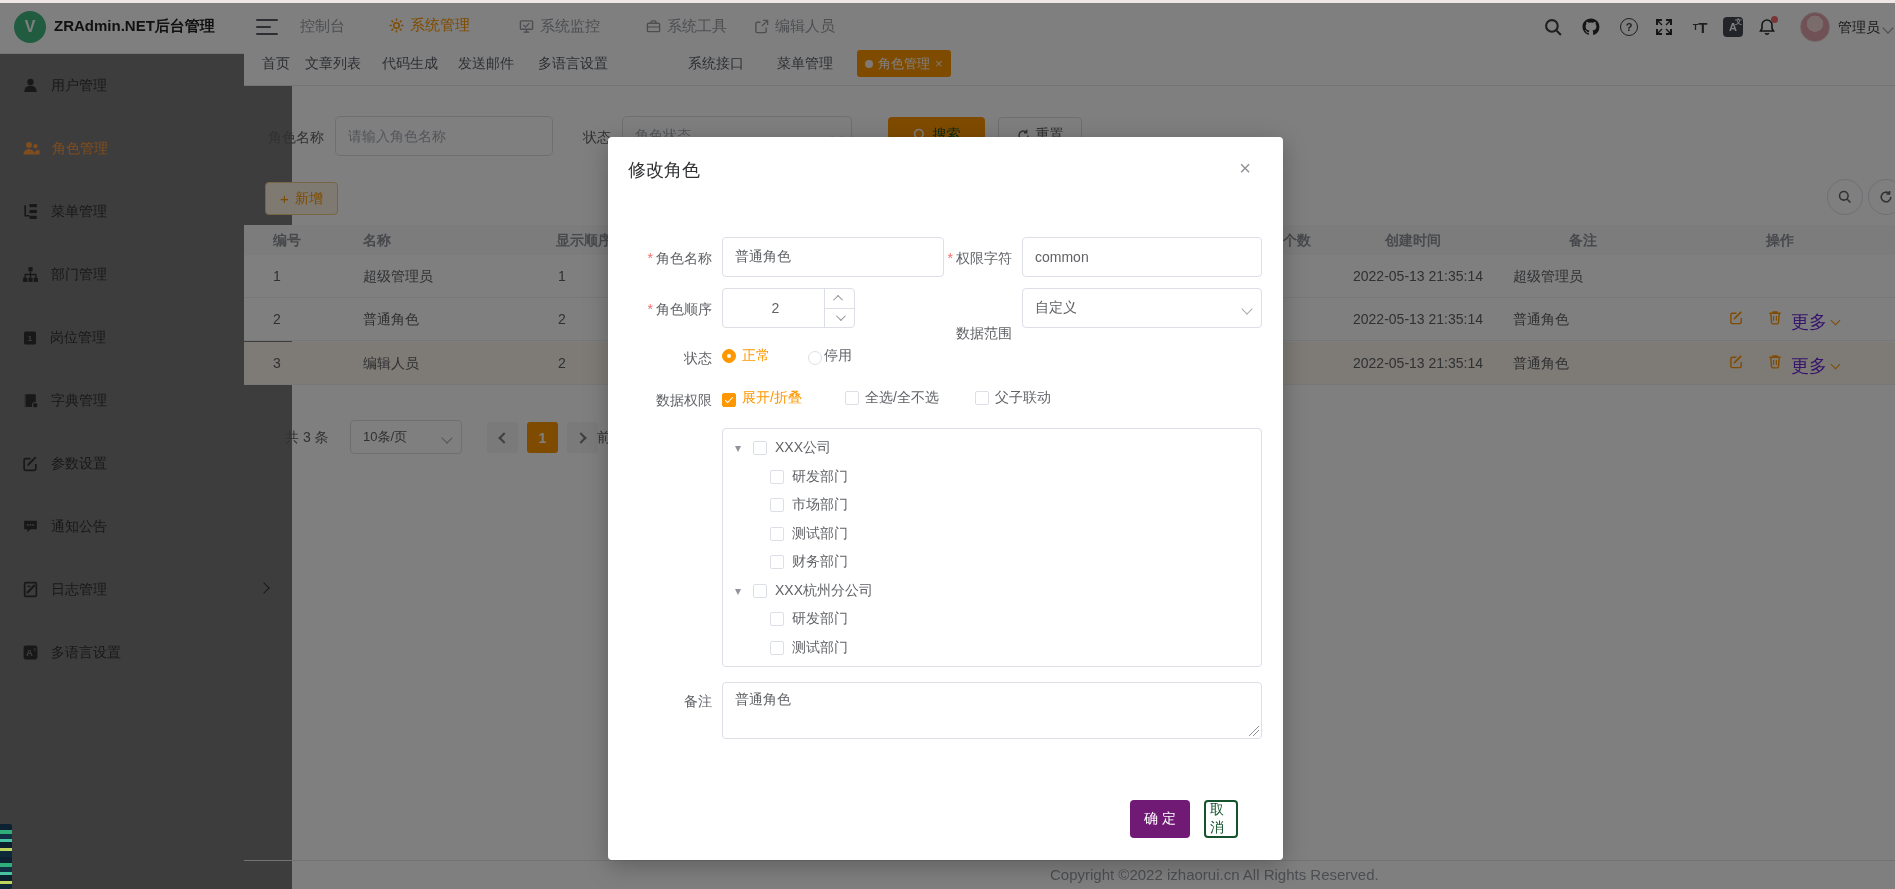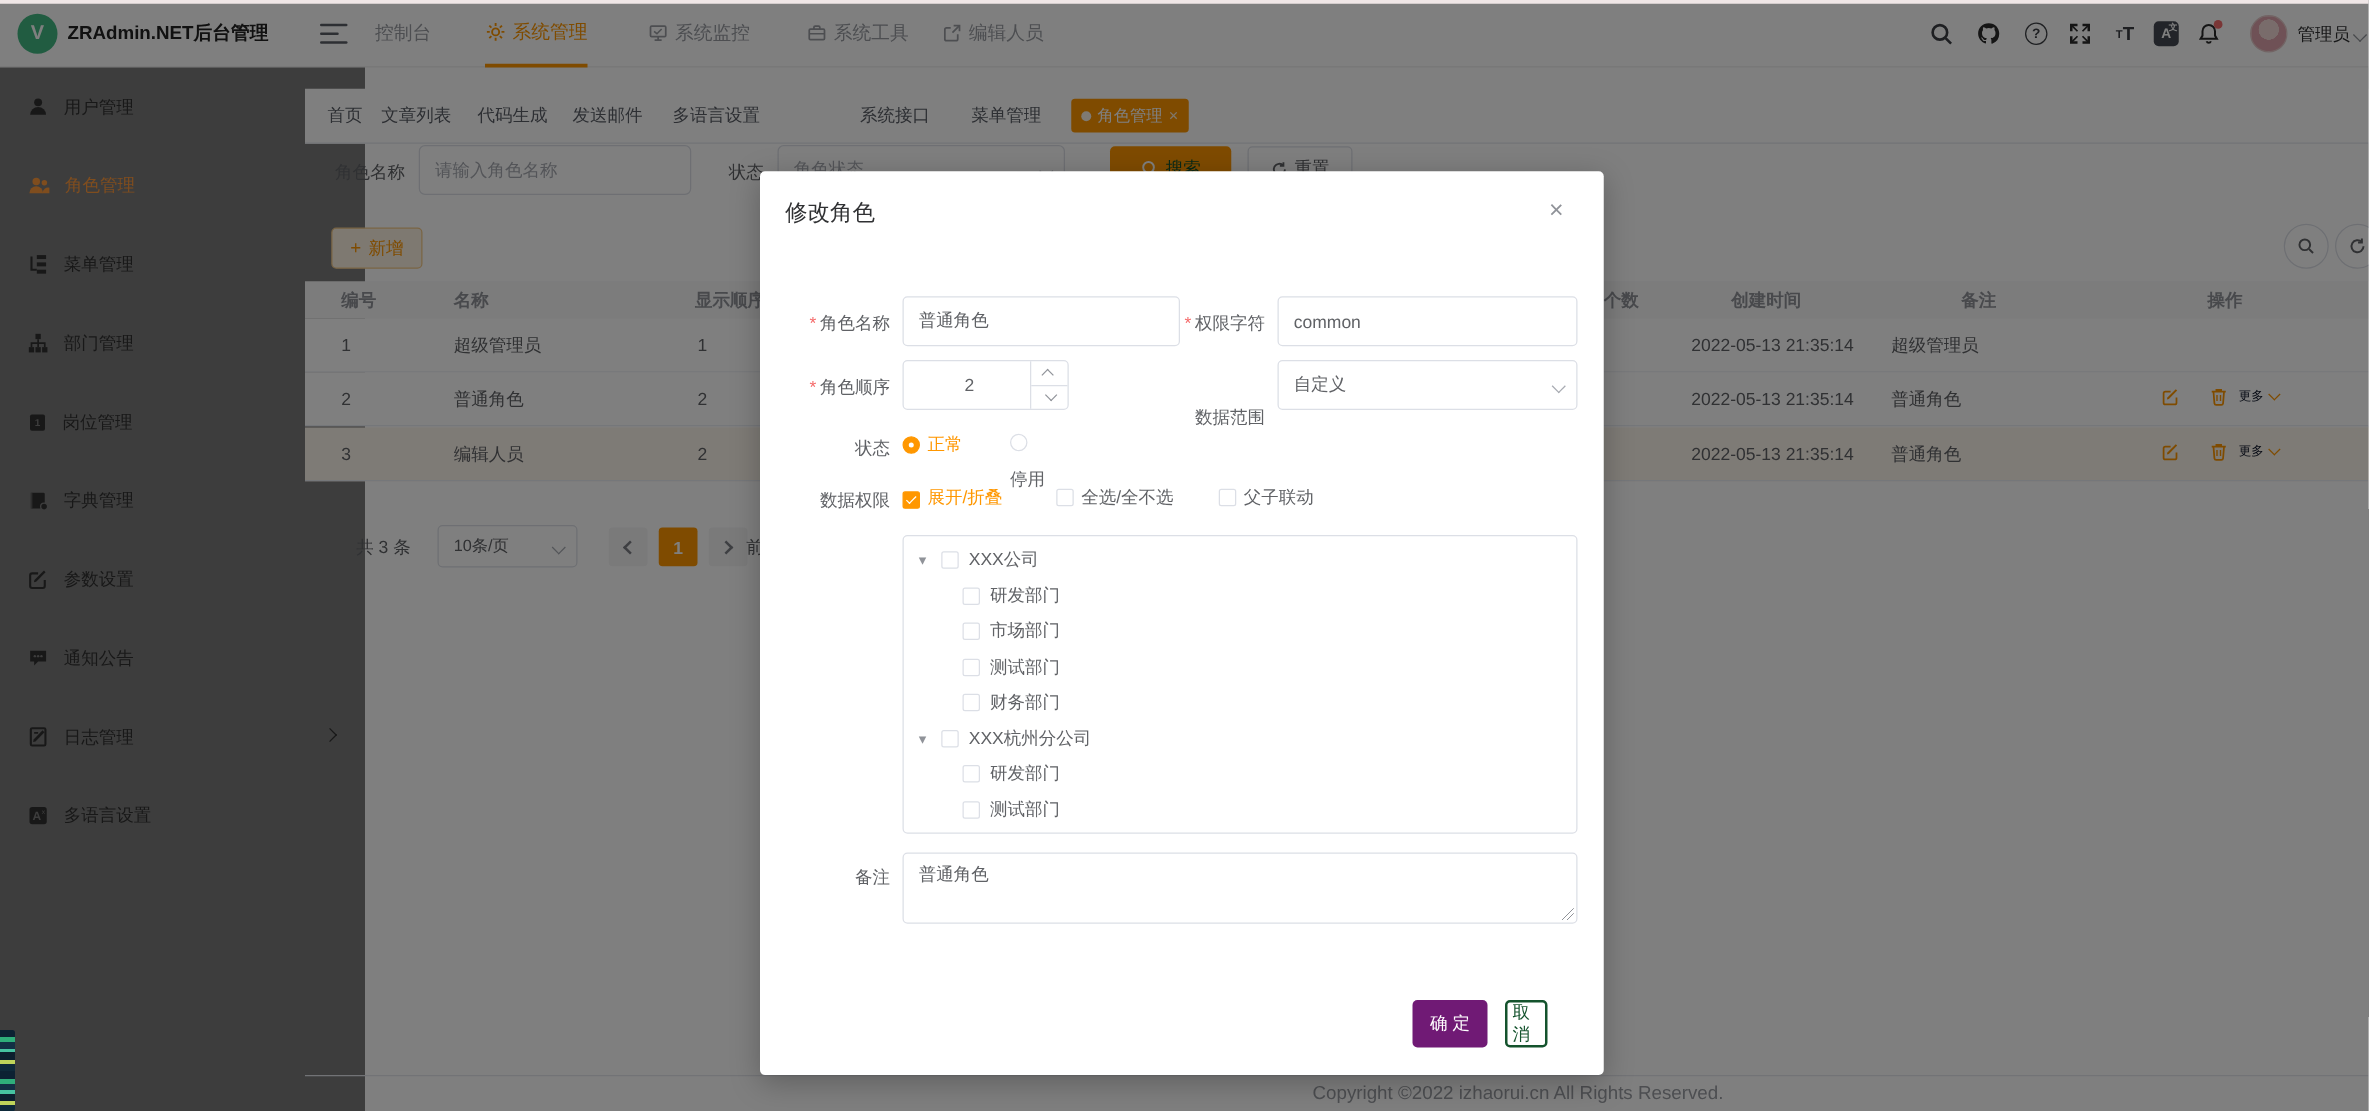--- a/index.html
+++ b/index.html
@@ -27,21 +27,21 @@
   .font-ic { font-weight:bold; color:#3c3f44; }
   .font-ic .sm { font-size:9px; } .font-ic .lg { font-size:15px; }
   .trans-ic { width:20px; height:20px; border-radius:4px; background:#454952; color:#fff; font-size:11px; font-weight:bold; display:flex; align-items:center; justify-content:center; position:relative; }
   .trans-ic em { position:absolute; right:1px; top:0; font-size:7px; font-style:normal; }
   .bell-dot { position:absolute; right:2px; top:2px; width:7px; height:7px; border-radius:50%; background:#f56c6c; }
   .avatar { position:absolute; left:1800px; top:12px; width:30px; height:30px; border-radius:50%; background:radial-gradient(circle at 50% 38%, #f3d9d6 0 36%, #dfa3ac 37% 100%); border:1px solid #e5c9c9; }
   .user-name { position:absolute; left:1838px; top:19px; font-size:14px; color:#303133; }
   .user-caret { position:absolute; left:1884px; top:24px; width:8px; height:8px; border-right:1.5px solid #909399; border-bottom:1.5px solid #909399; transform:rotate(45deg); }
 
   
-  .tabsbar { position:absolute; left:244px; top:71px; width:1651px; height:44px; background:#fff; border-bottom:1px solid #e4e7ed; }
+  .tabsbar { position:absolute; left:244px; top:42px; width:1651px; height:44px; background:#fff; border-bottom:1px solid #e4e7ed; }
   .tab { position:absolute; top:0; height:44px; display:flex; align-items:center; font-size:14px; color:#5a5e66; cursor:pointer; }
   .tab-active { position:absolute; left:613px; top:8px; height:27px; background:#ff9700; color:#fff; border-radius:3px; display:flex; align-items:center; gap:5px; padding:0 8px; font-size:13px; cursor:pointer; }
   .tab-dot { width:8px; height:8px; border-radius:50%; background:#fff; opacity:.9; }
   .tab-close { font-size:13px; opacity:.85; cursor:pointer; }
 
   
   .sidebar { position:absolute; left:0; top:54px; width:292px; height:835px; background:#7b7b7b; }
   .side-item { height:63px; display:flex; align-items:center; gap:12px; padding-left:22px; font-size:14px; color:#313131; cursor:pointer; position:relative; }
   .side-item.active { color:#ff9a3d; }
   .side-item svg { flex:0 0 auto; }
@@ -59,21 +59,21 @@
   .btn-plain-warn { background:#fdf3e3; color:#ff9700; border:1px solid #f3c988; height:33px; }
   .btn-default { background:#fff; color:#606266; border:1px solid #dcdfe6; }
   .circle-btn { position:absolute; width:36px; height:36px; border-radius:50%; border:1px solid #dcdfe6; background:#fff; color:#606266; display:flex; align-items:center; justify-content:center; cursor:pointer; }
 
   
   .thead { position:absolute; left:244px; top:225px; width:1651px; height:30px; background:#f8f8f9; }
   .th { position:absolute; top:7px; font-size:14px; color:#909399; font-weight:bold; }
   .trow { position:absolute; left:244px; width:1651px; height:43px; border-bottom:1px solid #ebeef5; background:#fff; }
   .trow.hl { background:#fdf6ec; }
   .td { position:absolute; top:13px; font-size:14px; color:#606266; }
-  .act { position:absolute; top:12px; color:#0f172a; font-size:10px; display:flex; align-items:center; cursor:pointer; }
+  .act { position:absolute; top:12px; color:#6d28d9; font-size:18px; display:flex; align-items:center; cursor:pointer; }
   .act svg { display:block; }
   .more-caret { width:7px; height:7px; border-right:1.5px solid #ff9700; border-bottom:1.5px solid #ff9700; transform:rotate(45deg); margin-left:5px; margin-top:-3px; }
 
   
   .pg-total { position:absolute; left:285px; top:429px; font-size:14px; color:#606266; }
   .pg-size { position:absolute; left:350px; top:420px; width:112px; height:34px; border:1px solid #dcdfe6; border-radius:4px; background:#fff; font-size:13px; color:#606266; display:flex; align-items:center; padding:0 12px; }
   .pg-btn { position:absolute; top:422px; width:31px; height:31px; border-radius:3px; background:#f4f4f5; color:#7c7f85; display:flex; align-items:center; justify-content:center; cursor:pointer; }
   .pg-btn.cur { background:#ff9700; color:#fff; font-weight:bold; }
   .pg-arrow { width:8px; height:8px; border-left:2px solid #7c7f85; border-bottom:2px solid #7c7f85; }
   .pg-arrow.left { transform:rotate(45deg); margin-left:3px; }
@@ -518,21 +518,21 @@
     <div class="m-inp" style="left:414px; top:151px; width:240px;">
       <span>自定义</span>
       <span class="sel-caret"></span>
     </div>
 
     <div class="m-label" style="left:20px; top:213px;">状态</div>
     <div class="abs" style="left:114px; top:210px; display:flex; align-items:center; gap:6px;">
       <span class="radio on"></span>
       <span class="opt-lbl warn">正常</span>
     </div>
-    <div class="abs" style="left:200px; top:210px; display:flex; align-items:flex-start; gap:14px;flex-direction:column;">
+    <div class="abs" style="left:200px; top:210px; display:flex; align-items:flex-end; gap:2px;">
       <span class="radio"></span>
       <span class="opt-lbl">停用</span>
     </div>
 
     <div class="m-label" style="left:20px; top:255px;">数据权限</div>
     <div class="abs" style="left:114px; top:252px; display:flex; align-items:flex-end; gap:6px;">
       <span class="cbx on"></span>
       <span class="opt-lbl warn">展开/折叠</span>
     </div>
     <div class="abs" style="left:237px; top:252px; display:flex; align-items:center; gap:6px;">

